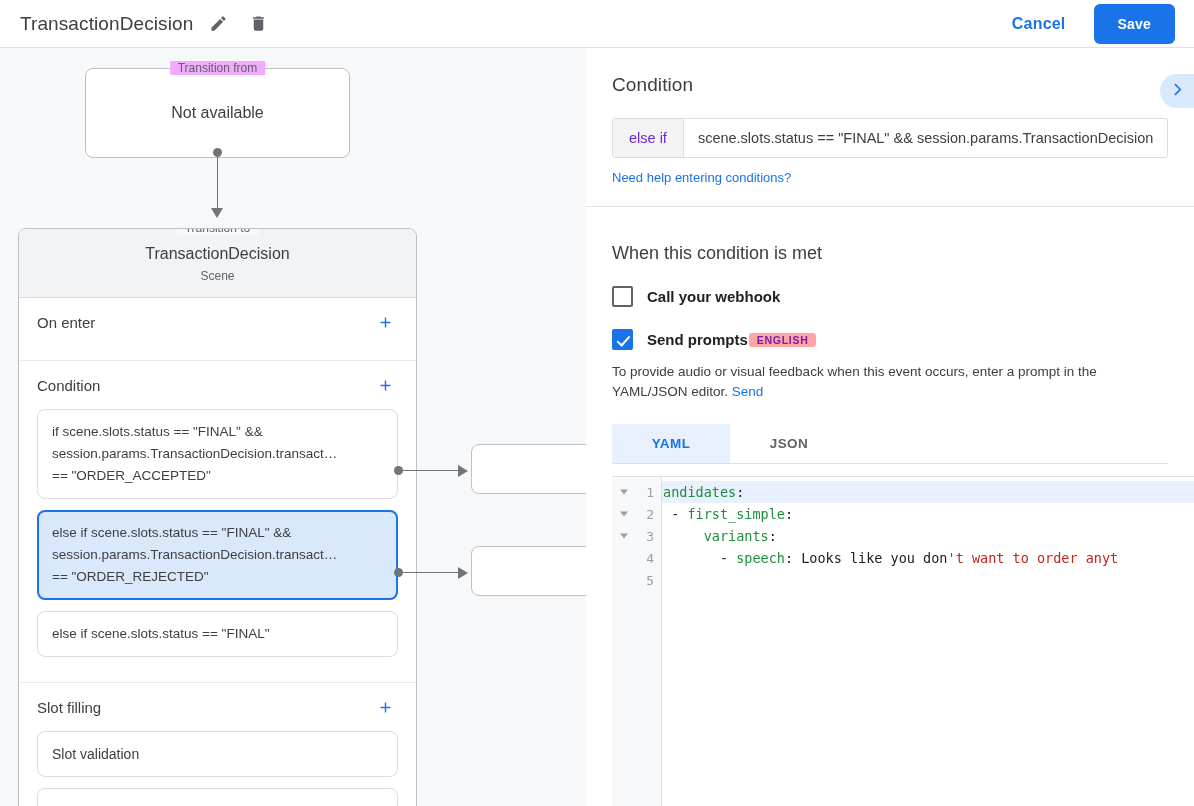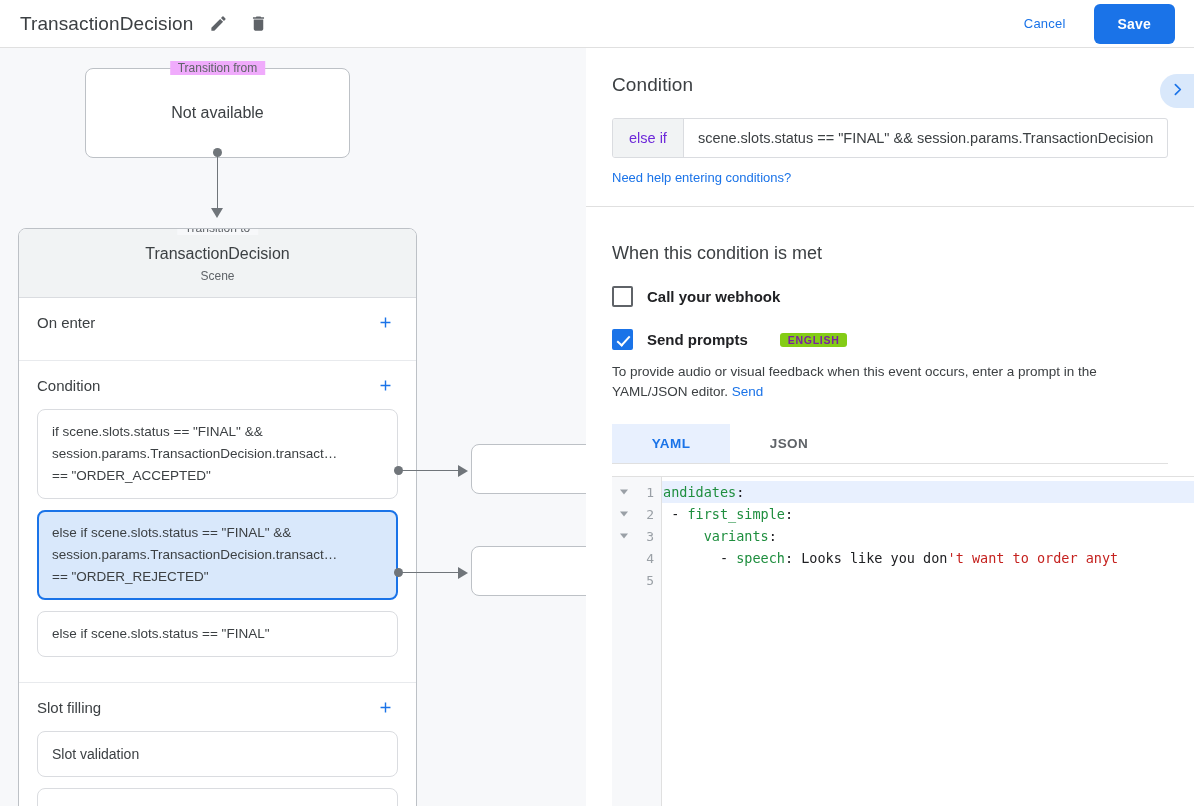--- a/index.html
+++ b/index.html
@@ -38,22 +38,22 @@
     width: 30px; height: 30px;
     margin-left: 10px;
     display: flex; align-items: center; justify-content: center;
     border-radius: 50%;
     cursor: pointer;
   }
   .hdr-icon-btn svg { display: block; }
   .header-spacer { flex: 1 1 auto; }
   .cancel-btn {
     color: #1a73e8;
-    font-size: 13px;
-    font-weight: normal;
+    font-size: 16px;
+    font-weight: bold;
     letter-spacing: .2px;
     padding: 8px 14px;
     border-radius: 4px;
     background: transparent;
     border: none;
     cursor: pointer;
     font-family: inherit;
   }
   .save-btn {
     margin-left: 14px; margin-right: 19px;
@@ -327,22 +327,22 @@
     border-width: 0 2.4px 2.4px 0;
     transform: rotate(42deg);
   }
   .check-label {
     margin-left: 14px;
     font-size: 15px;
     font-weight: bold;
     color: #202124;
   }
   .lang-badge {
-    margin-left: 32px;
-    background: #84cc16;
+    margin-left: 1px;
+    background: #fca5a5;
     color: #7b1fa2;
     font-size: 10.5px;
     font-weight: bold;
     letter-spacing: .7px;
     padding: 1px 8px;
     border-radius: 3px;
   }
   .rp-desc {
     font-size: 13.5px;
     line-height: 20px;

